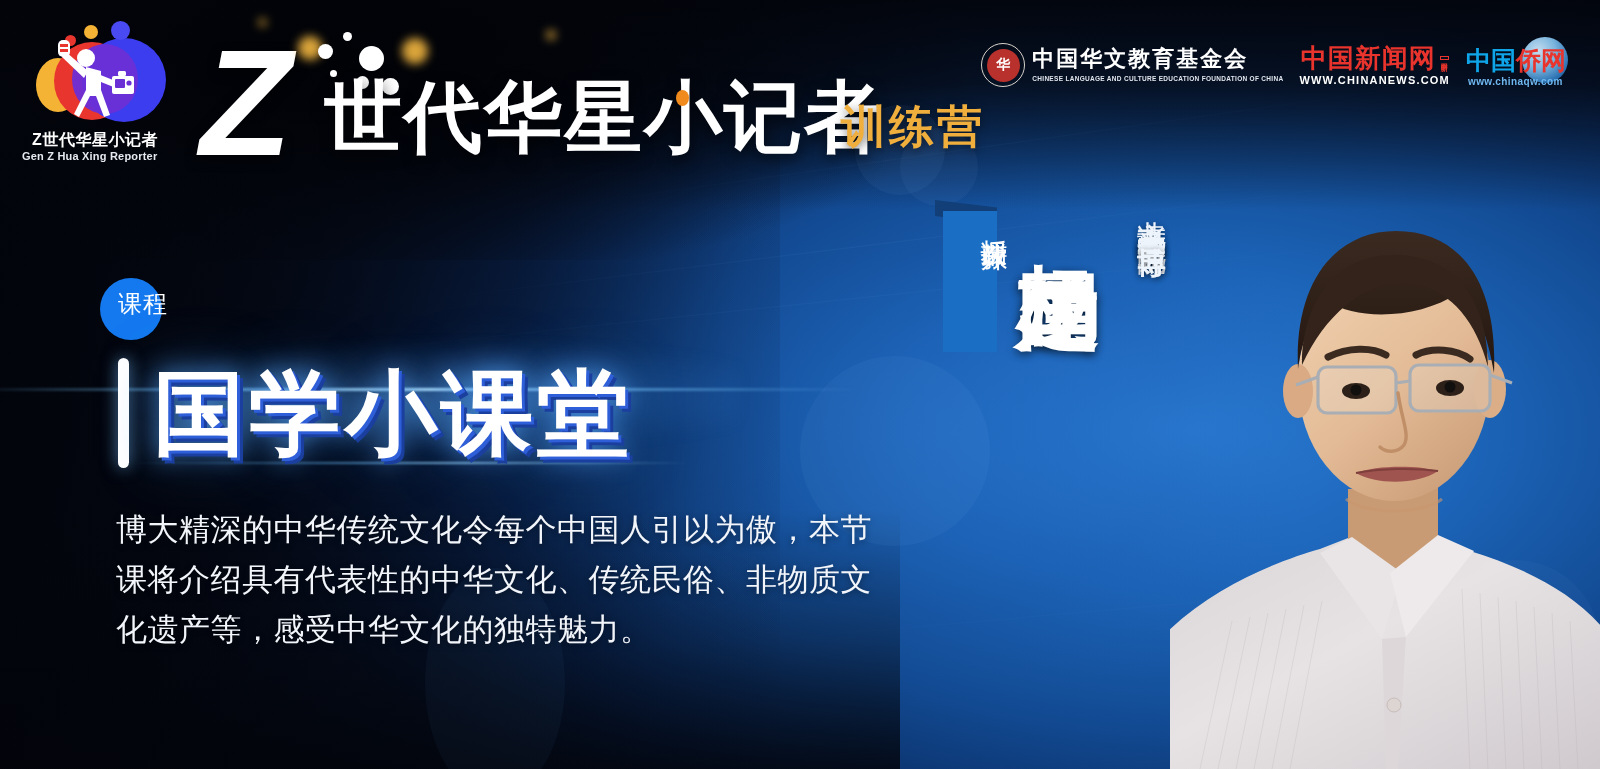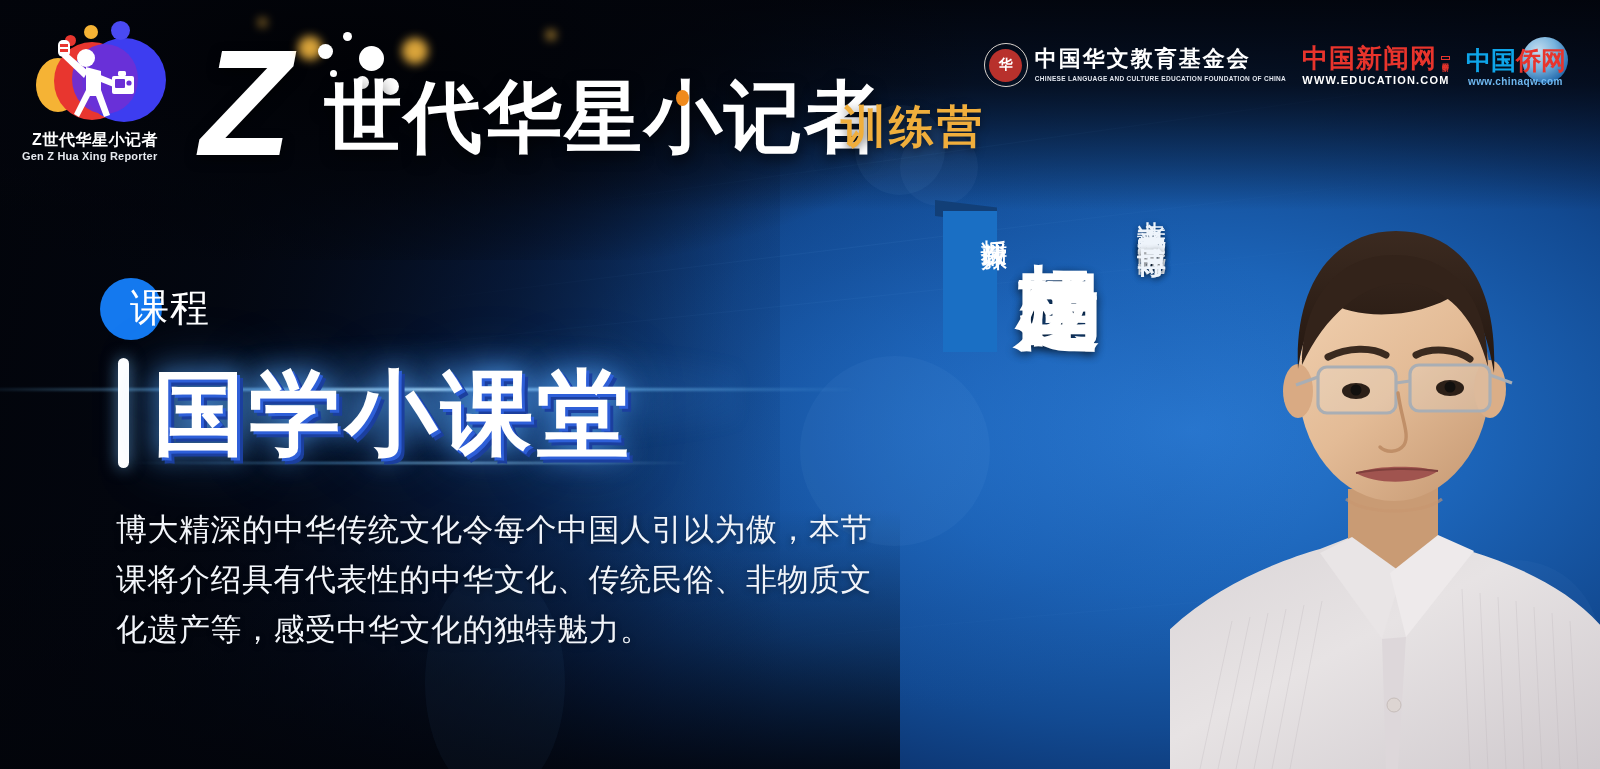--- a/index.html
+++ b/index.html
@@ -177,23 +177,23 @@
   .pl3-red{color:#e8342c; font-size:25px; font-weight:700; letter-spacing:0; line-height:1;}
   .pl3-url{position:absolute; left:2px; top:34px; color:#6fb8f0; font-size:10px; font-weight:700; letter-spacing:.4px; white-space:nowrap;}
 
   
   .course-badge{position:absolute; left:100px; top:278px;}
   .cb-circle{
     position:absolute; left:0; top:0; width:62px; height:62px; border-radius:50%;
     background:#1479ef;
   }
   .cb-label{
-    position:absolute; left:30px; top:14px;
-    color:#fff; font-size:39px; font-weight:400; line-height:1;
-    letter-spacing:1px; white-space:nowrap;font-family:Liberation Mono, monospace;
+    position:absolute; left:18px; top:14px;
+    color:#fff; font-size:24px; font-weight:400; line-height:1;
+    letter-spacing:1px; white-space:nowrap;
   }
 
   .course-title-wrap{position:absolute; left:118px; top:358px; display:flex; align-items:center;}
   .course-bar{
     width:11px; height:110px; border-radius:6px; background:#fff;
     margin-right:24px;
     box-shadow:0 0 16px rgba(120,190,255,.65);
   }
   .course-title{
     position:relative;
@@ -339,21 +339,21 @@
         <div class="pl-cn">中国华文教育基金会</div>
         <div class="pl-en">CHINESE LANGUAGE AND CULTURE EDUCATION FOUNDATION OF CHINA</div>
       </div>
     </div>
 
     <div class="pl2">
       <div class="pl2-row">
         <div class="pl2-cn">中国新闻网</div>
         <div class="pl2-tag">中新网</div>
       </div>
-      <div class="pl2-url">WWW.EDUCATION.COM</div>
+      <div class="pl2-url">WWW.CHINANEWS.COM</div>
     </div>
 
     <div class="pl3">
       <div class="pl3-globe"></div>
       <div class="pl3-row">
         <span class="pl3-blue">中国</span>
         <span class="pl3-red">侨网</span>
       </div>
       <div class="pl3-url">www.chinaqw.com</div>
     </div>

